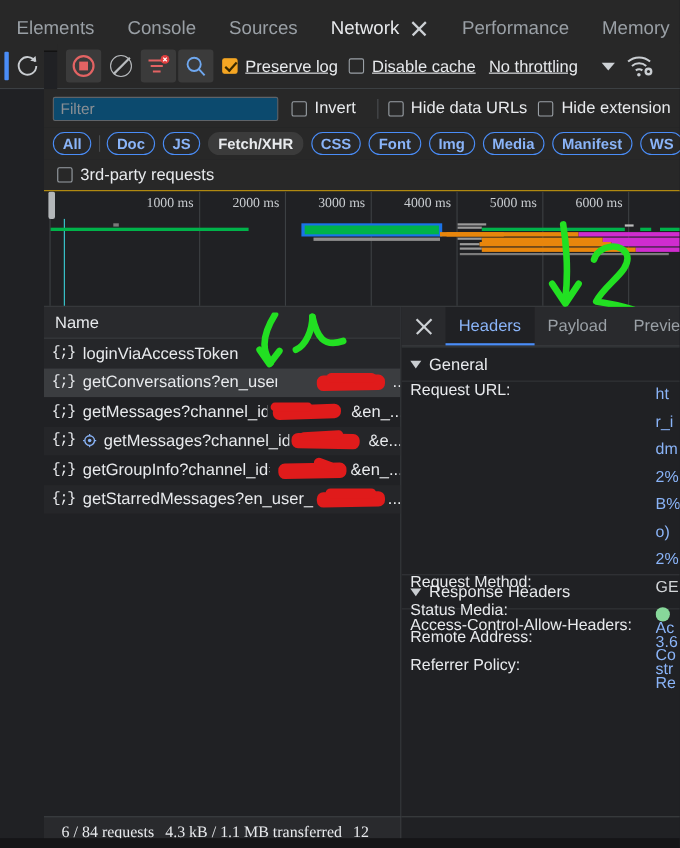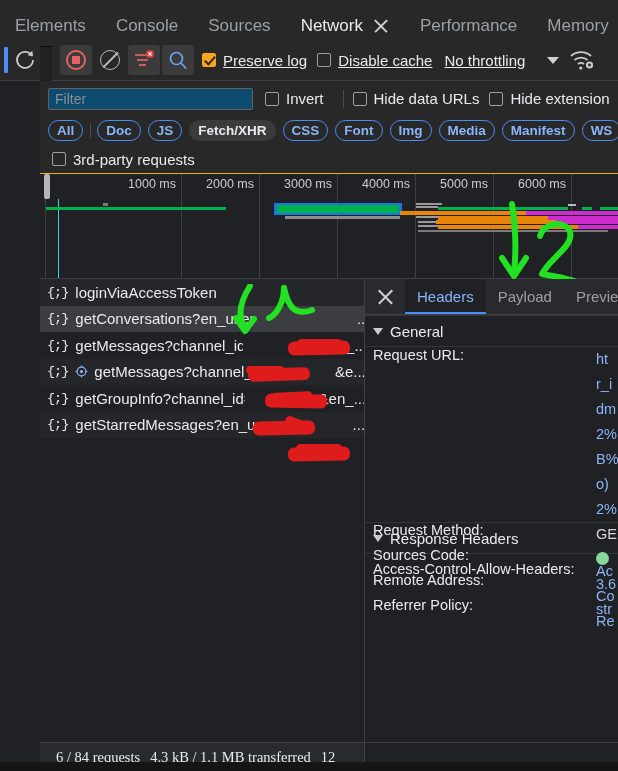--- a/index.html
+++ b/index.html
@@ -182,21 +182,21 @@
     border-bottom: 1px solid #3c4043;
     overflow: hidden;
   }
   .ov-tick {
     position:absolute; top:0; height:105px; width:1px; background:#3c4043;
   }
   .ov-tick-lbl {
     position:absolute; top:3px;
     font-size: 12.5px; color:#c9cdd1;
     transform: translateX(-100%);
-    padding-right: 5px; white-space:nowrap;
+    padding-right: 5px; white-space:nowrap;font-family:Liberation Serif, serif;
   }
   .ov-band { position:absolute; }
   .scroll-thumb {
     position:absolute; top:0px; left:4px; width:6px; height:25px;
     background:#b4b7ba; border-radius:2px;
   }
   .redline {
     position:absolute; top:25px; width:1px; height:80px; background:#3ad0d8;
   }
 
@@ -489,20 +489,23 @@
     <div class="ov-band" style="left:516px;top:46px; width:62px;  height:4px;  background:#cf2ccf;"></div>
 
     <div class="ov-band" style="left:378px;top:51px; width:20px;  height:2px;  background:#9a9a9a;"></div>
     <div class="ov-band" style="left:398px;top:51px; width:140px; height:4px;  background:#e8860c;"></div>
     <div class="ov-band" style="left:538px;top:51px; width:40px;  height:4px;  background:#cf2ccf;"></div>
 
     <div class="ov-band" style="left:378px;top:56px; width:190px; height:2px;  background:#7b7b7b;"></div>
   </div>
 
   <div class="reqlist">
+    <div class="reqhead">
+      <span>Name</span>
+    </div>
 
     <div class="reqrow odd">
       <span class="ico-braces">{;}</span>
       <span class="reqname">loginViaAccessToken</span>
     </div>
 
     <div class="reqrow sel">
       <span class="ico-braces">{;}</span>
       <span class="reqname">getConversations?en_user_id=</span>
       <span class="reqname" style="margin-left:105px;">..</span>
@@ -588,21 +591,21 @@
 
     <div style="position:relative; height:270px;">
       <div class="kvrow" style="height:25px;">
         <span class="kvkey">Request URL:</span>
       </div>
       <div style="height:150px;"></div>
       <div class="kvrow" style="height:25px;">
         <span class="kvkey">Request Method:</span>
       </div>
       <div class="kvrow" style="height:25px;">
-        <span class="kvkey">Sources Code:</span>
+        <span class="kvkey">Status Media:</span>
       </div>
       <div class="kvrow" style="height:25px;">
         <span class="kvkey">Remote Address:</span>
       </div>
       <div class="kvrow" style="height:25px;">
         <span class="kvkey">Referrer Policy:</span>
       </div>
 
       <div class="urlcol" style="top:0px;">
         <div>ht</div>

